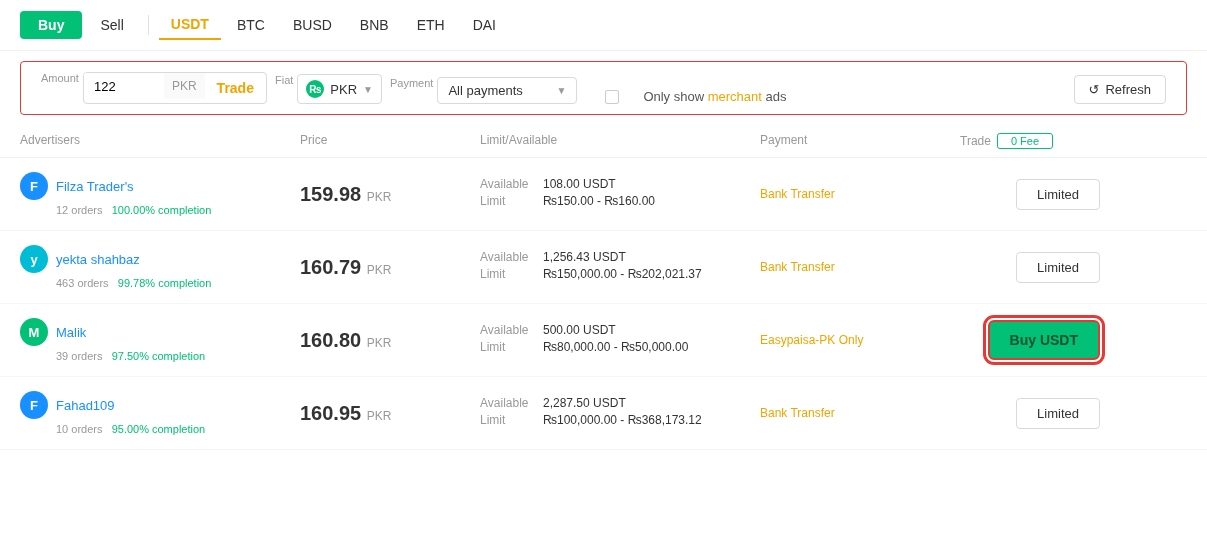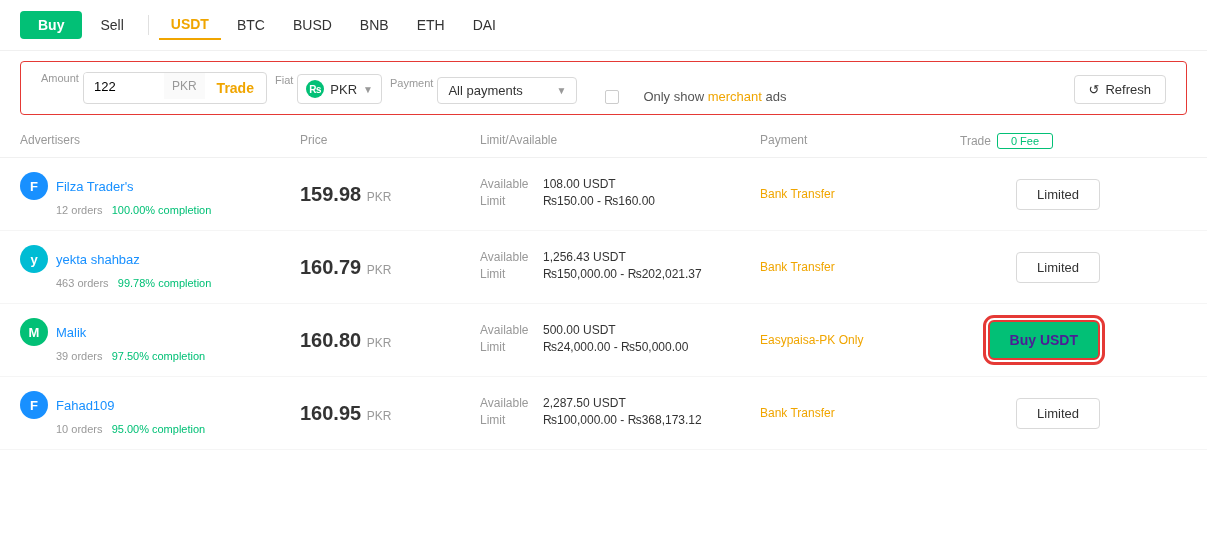--- a/index.html
+++ b/index.html
@@ -319,21 +319,21 @@
       background: #fff;
       border-radius: 4px;
       padding: 7px 20px;
       font-size: 13px;
       color: #333;
       cursor: pointer;
     }
 
     .btn-buy-usdt {
       background: #02c076;
-      color: #4c1d95;
+      color: #14532d;
       border: 2px solid #e53935;
       border-radius: 6px;
       padding: 10px 20px;
       font-size: 14px;
       font-weight: 600;
       cursor: pointer;
       outline: 3px solid #e53935;
       outline-offset: 2px;
     }
   </style>
@@ -471,21 +471,21 @@
     <div class="price-col">
       160.80 <sub>PKR</sub>
     </div>
     <div class="limit-col">
       <div class="limit-row">
         <span class="limit-label">Available</span>
         <span class="limit-value">500.00 USDT</span>
       </div>
       <div class="limit-row">
         <span class="limit-label">Limit</span>
-        <span class="limit-value highlight">₨24,000.00 - ₨50,000.00</span>
+        <span class="limit-value highlight">₨80,000.00 - ₨50,000.00</span>
       </div>
     </div>
     <div class="payment-col">Easypaisa-PK Only</div>
     <div class="trade-col-cell">
       <button class="btn-buy-usdt">Buy USDT</button>
     </div>
   </div>
     <div class="table-row">
     <div class="advertiser-col">
       <div class="advertiser-name">

